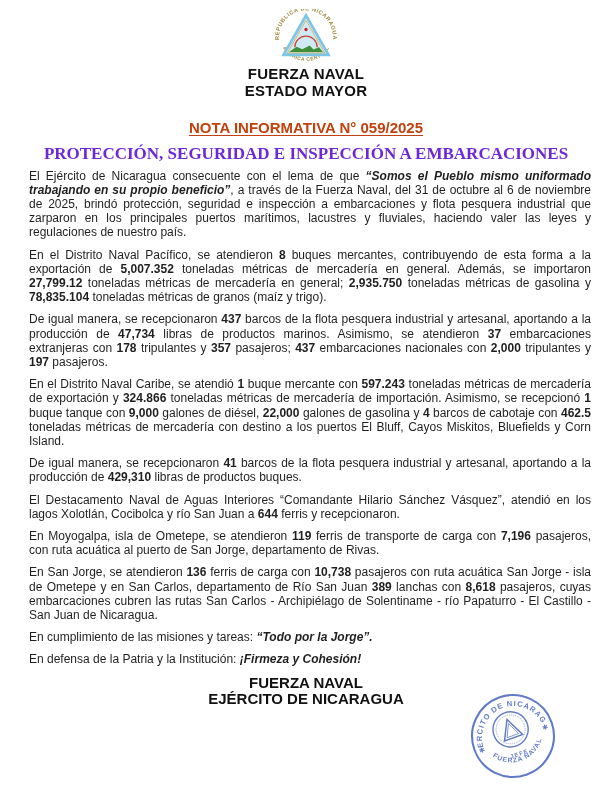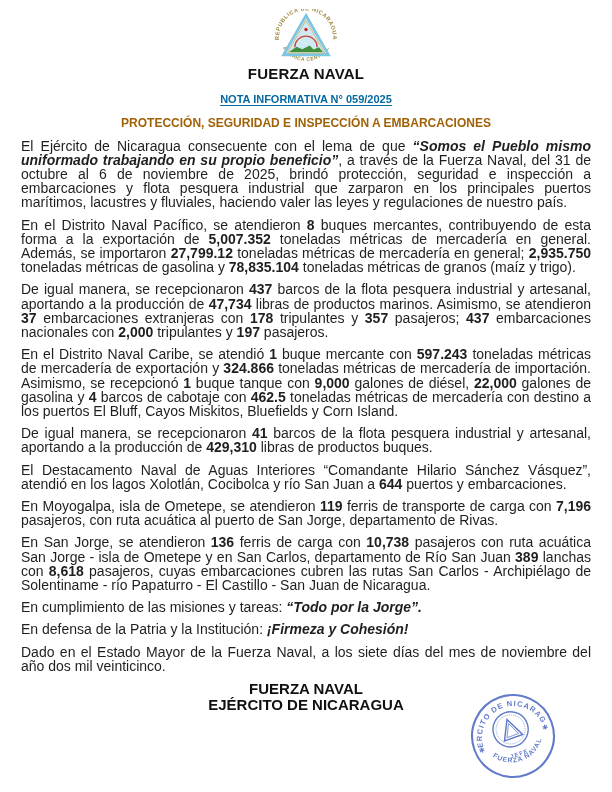--- a/index.html
+++ b/index.html
@@ -9,30 +9,30 @@
     font-family:"Liberation Sans","DejaVu Sans",sans-serif;
     color:#1f1f1f;
   }
   .header{ text-align:center; padding-top:9px; }
   .emblem{ display:block; margin:0 auto; }
   .org-title{
     font-size:15px; font-weight:bold; line-height:16px; letter-spacing:.2px;
     margin:1px 0 0 0; color:#111;
   }
   .note-number{
-    display:inline-block; font-size:11px; font-weight:bold; margin-top:11px;
-    text-decoration:underline; text-underline-offset:2px; color:#0369a1;
+    display:inline-block; font-size:15px; font-weight:bold; margin-top:20px;
+    text-decoration:underline; text-underline-offset:2px; color:#c2410c;
   }
   .doc-title{
-    font-size:12px; font-weight:bold; line-height:15.5px; margin-top:8px; color:#a16207;
+    font-size:17px; font-weight:bold; line-height:15.5px; margin-top:8px; color:#6d28d9;font-family:Liberation Serif, serif;
   }
   .body-wrap{ padding:7px 21px 0 21px; }
   p.par{
-    font-size:14px; line-height:14.2px; text-align:justify;
-    margin:0 0 8px 0;
+    font-size:12px; line-height:14.2px; text-align:justify;
+    margin:0 0 8px 8px;
   }
   p.par .b{ font-weight:bold; }
   p.par .bi{ font-weight:bold; font-style:italic; }
   .footer-block{
     text-align:center; font-weight:bold; font-size:15px; line-height:16px;
     margin-top:4px; color:#111;
   }
   .stamp{
     position:absolute; left:469px; top:692px; width:88px; height:88px;
     transform:rotate(-20deg); opacity:.82;
@@ -59,40 +59,40 @@
         <textPath href="#em-bot" startOffset="50%" text-anchor="middle">AMERICA CENTRAL</textPath>
       </text>
       <polygon points="45,7 69,49 21,49" fill="#ffffff" stroke="#7cc5e4" stroke-width="3"></polygon>
       <polygon points="45,12 65,47 25,47" fill="#cfeaf5" stroke="#b9a24d" stroke-width="0.8"></polygon>
       <polygon points="27,46 63,46 59,41 53,43.5 49,39 41,43 35,40.5 31,43" fill="#3f8f3a"></polygon>
       <path d="M 33,41 A 12,12 0 0 1 57,41" fill="none" stroke="#cc4433" stroke-width="1.4"></path>
       <circle cx="45" cy="22" r="1.8" fill="#cc2222"></circle>
     </svg>
 
     <div class="org-title">FUERZA NAVAL</div>
+    <div class="org-title">ESTADO MAYOR</div>
 
     <div><span class="note-number">NOTA INFORMATIVA N° 059/2025</span></div>
 
     <div class="doc-title" style="margin-top:9px;">
       <div>PROTECCIÓN, SEGURIDAD E INSPECCIÓN A EMBARCACIONES</div>
     </div>
   </div>
 
   <div class="body-wrap" id="doc-body">
       <p class="par"><span>El Ejército de Nicaragua consecuente con el lema de que </span><span class="bi">“Somos el Pueblo mismo uniformado trabajando en su propio beneficio”</span><span>, a través de la Fuerza Naval, del 31 de octubre al 6 de noviembre de 2025, brindó protección, seguridad e inspección a embarcaciones y flota pesquera industrial que zarparon en los principales puertos marítimos, lacustres y fluviales, haciendo valer las leyes y regulaciones de nuestro país.</span></p>
       <p class="par"><span>En el Distrito Naval Pacífico, se atendieron </span><span class="b">8</span><span> buques mercantes, contribuyendo de esta forma a la exportación de </span><span class="b">5,007.352</span><span> toneladas métricas de mercadería en general. Además, se importaron </span><span class="b">27,799.12</span><span> toneladas métricas de mercadería en general; </span><span class="b">2,935.750</span><span> toneladas métricas de gasolina y </span><span class="b">78,835.104</span><span> toneladas métricas de granos (maíz y trigo).</span></p>
       <p class="par"><span>De igual manera, se recepcionaron </span><span class="b">437</span><span> barcos de la flota pesquera industrial y artesanal, aportando a la producción de </span><span class="b">47,734</span><span> libras de productos marinos. Asimismo, se atendieron </span><span class="b">37</span><span> embarcaciones extranjeras con </span><span class="b">178</span><span> tripulantes y </span><span class="b">357</span><span> pasajeros; </span><span class="b">437</span><span> embarcaciones nacionales con </span><span class="b">2,000</span><span> tripulantes y </span><span class="b">197</span><span> pasajeros.</span></p>
       <p class="par"><span>En el Distrito Naval Caribe, se atendió </span><span class="b">1</span><span> buque mercante con </span><span class="b">597.243</span><span> toneladas métricas de mercadería de exportación y </span><span class="b">324.866</span><span> toneladas métricas de mercadería de importación. Asimismo, se recepcionó </span><span class="b">1</span><span> buque tanque con </span><span class="b">9,000</span><span> galones de diésel, </span><span class="b">22,000</span><span> galones de gasolina y </span><span class="b">4</span><span> barcos de cabotaje con </span><span class="b">462.5</span><span> toneladas métricas de mercadería con destino a los puertos El Bluff, Cayos Miskitos, Bluefields y Corn Island.</span></p>
       <p class="par"><span>De igual manera, se recepcionaron </span><span class="b">41</span><span> barcos de la flota pesquera industrial y artesanal, aportando a la producción de </span><span class="b">429,310</span><span> libras de productos buques.</span></p>
-      <p class="par"><span>El Destacamento Naval de Aguas Interiores “Comandante Hilario Sánchez Vásquez”, atendió en los lagos Xolotlán, Cocibolca y río San Juan a </span><span class="b">644</span><span> puertos y embarcaciones.</span></p>
+      <p class="par"><span>El Destacamento Naval de Aguas Interiores “Comandante Hilario Sánchez Vásquez”, atendió en los lagos Xolotlán, Cocibolca y río San Juan a </span><span class="b">644</span><span> ferris y recepcionaron.</span></p>
       <p class="par"><span>En Moyogalpa, isla de Ometepe, se atendieron </span><span class="b">119</span><span> ferris de transporte de carga con </span><span class="b">7,196</span><span> pasajeros, con ruta acuática al puerto de San Jorge, departamento de Rivas.</span></p>
       <p class="par"><span>En San Jorge, se atendieron </span><span class="b">136</span><span> ferris de carga con </span><span class="b">10,738</span><span> pasajeros con ruta acuática San Jorge - isla de Ometepe y en San Carlos, departamento de Río San Juan </span><span class="b">389</span><span> lanchas con </span><span class="b">8,618</span><span> pasajeros, cuyas embarcaciones cubren las rutas San Carlos - Archipiélago de Solentiname - río Papaturro - El Castillo - San Juan de Nicaragua.</span></p>
       <p class="par"><span>En cumplimiento de las misiones y tareas: </span><span class="bi">“Todo por la Jorge”.</span></p>
       <p class="par"><span>En defensa de la Patria y la Institución: </span><span class="bi">¡Firmeza y Cohesión!</span></p>
-      <p class="par"><span>Dado en el Estado Mayor de la Fuerza Naval, a los siete días del mes de noviembre del año dos mil veinticinco.</span></p>
     </div>
 
   <div class="footer-block">
     <div>FUERZA NAVAL</div>
     <div>EJÉRCITO DE NICARAGUA</div>
   </div>
 
   <svg class="stamp" viewBox="0 0 100 100">
     <defs>
       <path id="st-top" d="M 14,52 A 36,36 0 1 1 86,52"></path>

